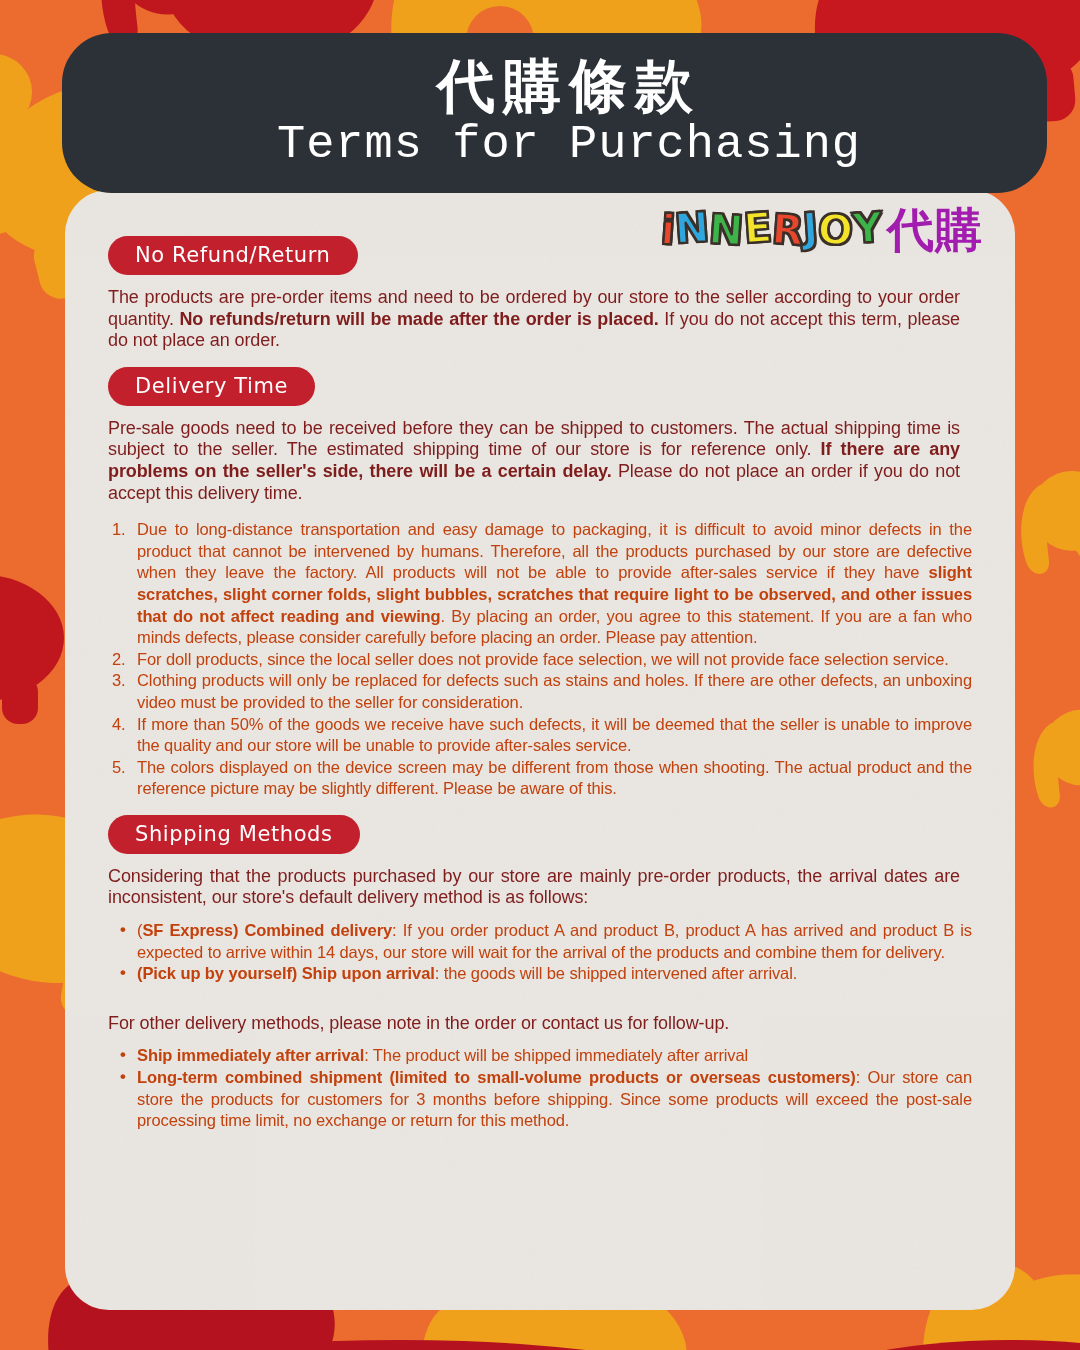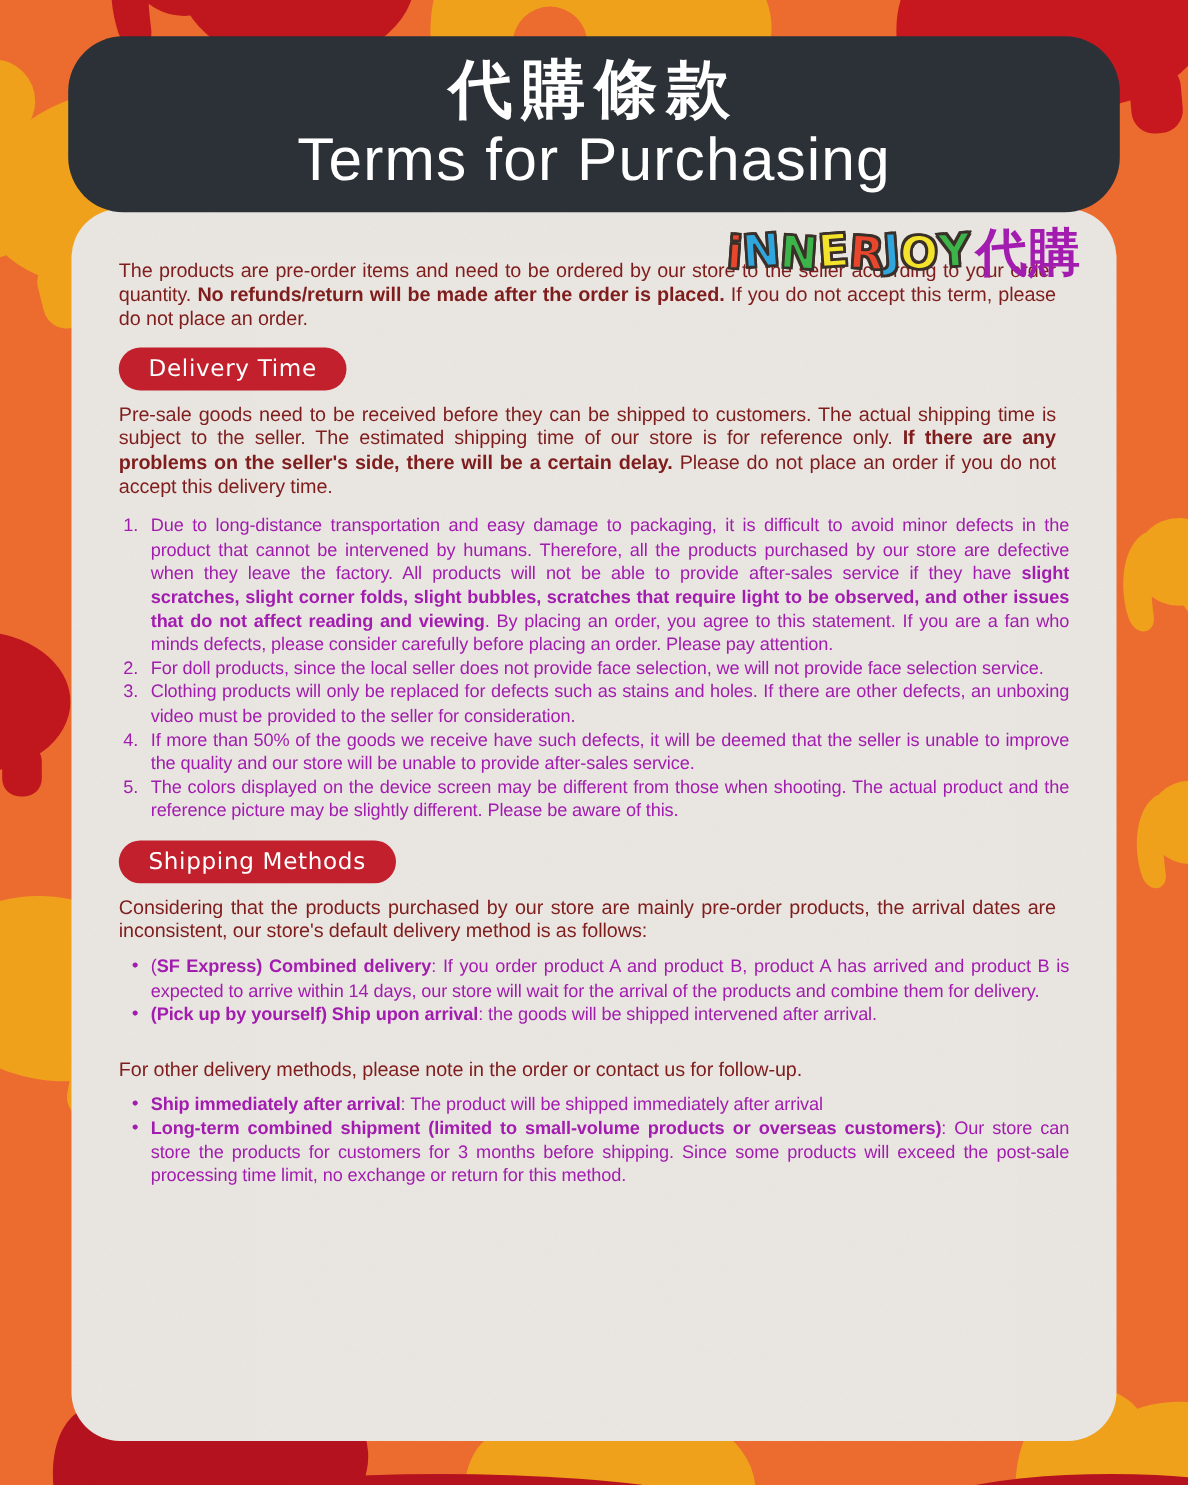--- a/index.html
+++ b/index.html
@@ -8,24 +8,24 @@
     background:#ec6c2f;
     font-family:"Liberation Sans", sans-serif;
   }
   .bg-svg{position:absolute;left:0;top:0;width:1080px;height:1350px;z-index:0;}
 
   
   .header{
     position:absolute;left:62px;top:33px;width:956px;height:160px;
     background:#2b3137;border-radius:50px;z-index:3;
     display:flex;flex-direction:column;align-items:center;justify-content:center;
-    color:#ffffff;text-align:center;
+    color:#ffffff;text-align:center;padding-left:29px;
   }
   .title-zh{font-size:58px;font-weight:900;letter-spacing:8px;line-height:1.12;font-family:"DejaVu Sans", sans-serif;}
-  .title-en{font-size:55px;font-weight:400;letter-spacing:1px;line-height:1.15;font-family:Liberation Sans, sans-serif;}
+  .title-en{font-size:47px;font-weight:400;letter-spacing:1px;line-height:1.15;font-family:Liberation Mono, monospace;}
 
   
   .paper{
     position:absolute;left:65px;top:190px;width:950px;height:1120px;
     background:#eae6e1;border-radius:44px;z-index:1;box-sizing:border-box;
     padding:22px 43px 0 43px;overflow:hidden;
   }
   .texture{position:absolute;left:0;top:0;width:100%;height:100%;pointer-events:none;opacity:.55;}
   .content{position:relative;z-index:2;}
 
@@ -58,21 +58,21 @@
   }
   .para{
     font-size:18px;line-height:21.6px;color:#7f1d1d;margin:12px 12px 0 0;
     text-align:justify;letter-spacing:-.1px;
   }
   .para.spaced{margin-top:28px;}
   b{font-weight:700;}
   ol.numlist,ul.bullist{margin:11px 0 0 0;padding:0 0 0 29px;list-style:none;}
   ol.numlist{counter-reset:n;}
   ol.numlist>li,ul.bullist>li{
-    position:relative;font-size:16.5px;line-height:21.6px;color:#a21caf;
+    position:relative;font-size:16.5px;line-height:21.6px;color:#c2410c;
     text-align:justify;letter-spacing:-.1px;
   }
   ol.numlist>li::before{
     counter-increment:n;content:counter(n) ".";
     position:absolute;left:-25px;top:0;
   }
   ul.bullist>li::before{
     content:"\2022";position:absolute;left:-17px;top:-1px;font-weight:700;
   }
 </style>
@@ -131,21 +131,21 @@
       <span class="lt" style="color: rgb(47, 167, 222);">N</span>
       <span class="lt" style="color: rgb(60, 180, 74);">N</span>
       <span class="lt" style="color: rgb(243, 227, 43);">E</span>
       <span class="lt" style="color: rgb(232, 71, 46);">R</span>
       <span class="lt" style="color: rgb(47, 167, 222);">J</span>
       <span class="lt" style="color: rgb(243, 227, 43);">O</span>
       <span class="lt" style="color: rgb(60, 180, 74);">Y</span>
       <span class="zh" style="color: #a21caf;">代購</span>
     </div>
   <div class="content">
-      <section class="section"><p class="para"><span>The products are pre-order items and need to be ordered by our store to the seller according to your order quantity. </span><b>No refunds/return will be made after the order is placed.</b><span> If you do not accept this term, please do not place an order.</span></p></section>
+      <section class="section"><div class="badge">No Refund/Return</div><p class="para"><span>The products are pre-order items and need to be ordered by our store to the seller according to your order quantity. </span><b>No refunds/return will be made after the order is placed.</b><span> If you do not accept this term, please do not place an order.</span></p></section>
       <section class="section"></section>
       <section class="section"><div class="badge">Delivery Time</div><p class="para"><span>Pre-sale goods need to be received before they can be shipped to customers. The actual shipping time is subject to the seller. The estimated shipping time of our store is for reference only. </span><b>If there are any problems on the seller's side, there will be a certain delay.</b><span> Please do not place an order if you do not accept this delivery time.</span></p></section>
       <section class="section"><ol class="numlist">
           <li><span>Due to long-distance transportation and easy damage to packaging, it is difficult to avoid minor defects in the product that cannot be intervened by humans. Therefore, all the products purchased by our store are defective when they leave the factory. All products will not be able to provide after-sales service if they have </span><b>slight scratches, slight corner folds, slight bubbles, scratches that require light to be observed, and other issues that do not affect reading and viewing</b><span>. By placing an order, you agree to this statement. If you are a fan who minds defects, please consider carefully before placing an order. Please pay attention.</span></li>
           <li><span>For doll products, since the local seller does not provide face selection, we will not provide face selection service.</span></li>
           <li><span>Clothing products will only be replaced for defects such as stains and holes. If there are other defects, an unboxing video must be provided to the seller for consideration.</span></li>
           <li><span>If more than 50% of the goods we receive have such defects, it will be deemed that the seller is unable to improve the quality and our store will be unable to provide after-sales service.</span></li>
           <li><span>The colors displayed on the device screen may be different from those when shooting. The actual product and the reference picture may be slightly different. Please be aware of this.</span></li>
         </ol></section>
       <section class="section"><div class="badge">Shipping Methods</div><p class="para"><span>Considering that the products purchased by our store are mainly pre-order products, the arrival dates are inconsistent, our store's default delivery method is as follows:</span></p><ul class="bullist">

